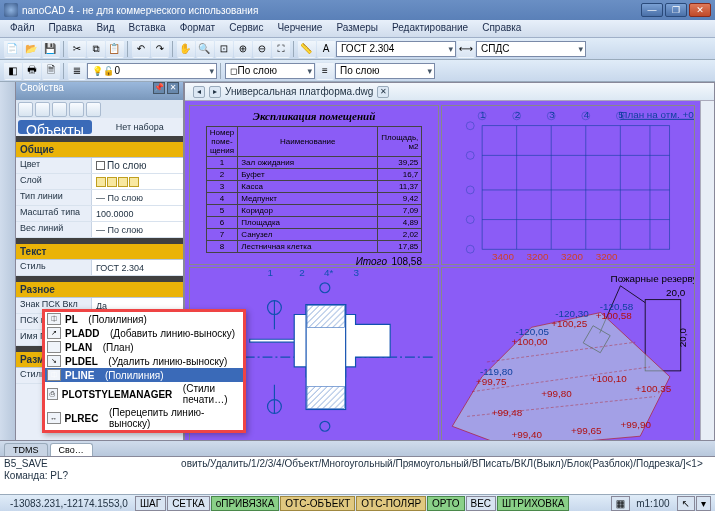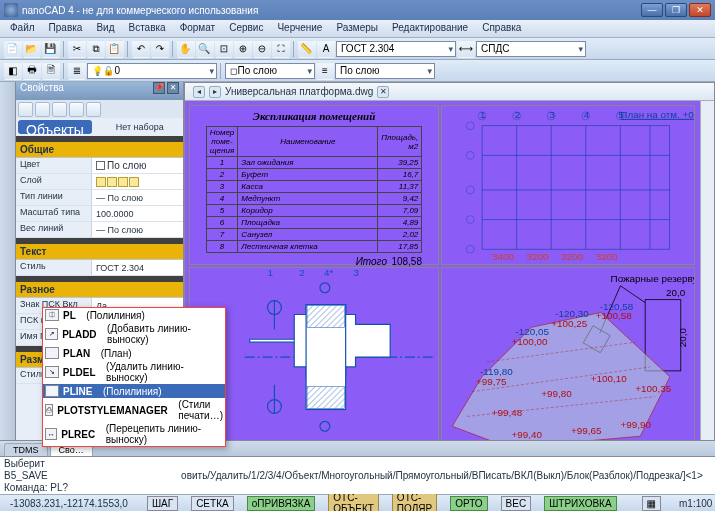--- a/index.html
+++ b/index.html
@@ -37,44 +37,44 @@
 .canvas{flex:1;background:#fff;position:relative;overflow:hidden;border:1px solid #889}
 .canvas .tab{position:absolute;top:0;left:0;height:18px;background:linear-gradient(#f4f8fc,#dce8f4);border-bottom:1px solid #aab;display:flex;align-items:center;padding:0 8px;gap:4px;font-size:9px;color:#234;width:100%}
 .canvas .tab .btx{width:12px;height:12px;background:#dce8f4;border:1px solid #9ab;border-radius:2px;text-align:center;line-height:10px;font-size:8px}
 .dwg{position:absolute;top:18px;left:0;right:14px;bottom:14px;background:#8b5cf6}
 .dwg .quad{position:absolute;border:1px solid #888}
 .q1{left:4px;top:4px;width:250px;height:160px}
 .q2{left:256px;top:4px;width:254px;height:160px}
 .q3{left:4px;top:166px;width:250px;height:186px}
 .q4{left:256px;top:166px;width:254px;height:186px}
 .q1 .ttl{text-align:center;font-style:italic;font-family:serif;font-size:11px;padding:4px;font-weight:bold}
-.q1 table{border-collapse:collapse;margin:0 auto;font-family:serif;font-style:italic}
+.q1 table{border-collapse:collapse;margin:0 auto;font-family:serif;}
 .q1 th,.q1 td{border:1px solid #444;padding:1px 3px;font-size:8px}
 .q1 th{font-weight:normal}
 .q1 .num{text-align:center;width:22px}
 .q1 .nm{width:140px}
 .q1 .ar{text-align:right;width:38px}
 .q1 .tot{text-align:right;font-size:8px;padding:3px 16px 0 0}
 .q2 svg,.q3 svg,.q4 svg{width:100%;height:100%}
 .canvas .hsb{position:absolute;bottom:0;left:0;right:14px;height:14px;background:#e8eef6;border-top:1px solid #aab;display:flex;align-items:center}
 .canvas .hsb .shtab{padding:1px 6px;font-size:9px;border-right:1px solid #bbb;background:#f4f8fc}
 .canvas .hsb .shtab.act{background:#fff;font-weight:bold}
 .canvas .vsb{position:absolute;top:18px;right:0;bottom:14px;width:14px;background:#e8eef6;border-left:1px solid #aab}
-.autopop{position:absolute;left:42px;bottom:64px;width:184px;background:#fff;border:1px solid #ef4444;box-shadow:2px 2px 6px rgba(0,0,0,.3);z-index:50}
+.autopop{position:absolute;left:42px;bottom:78px;width:204px;background:#fff;border:3px solid #ef4444;box-shadow:2px 2px 6px rgba(0,0,0,.3);z-index:50}
 .autopop .ar{display:flex;align-items:center;padding:1px 2px;gap:4px;font-size:9px}
 .autopop .ar.sel{background:#3a6ab8;color:#fff}
 .autopop .ar .aic{width:14px;height:12px;border:1px solid #888;background:#f0f4fa;font-size:7px;text-align:center;line-height:10px}
 .bottom{position:absolute;bottom:0;left:0;right:0}
 .cmdtabs{height:16px;background:linear-gradient(#d0dcec,#b8c8dc);border-top:1px solid #889;display:flex;align-items:flex-end;padding:0 4px}
 .cmdtabs .ct{padding:1px 8px;font-size:9px;background:#c8d4e4;border:1px solid #9ab;border-bottom:none;border-radius:3px 3px 0 0;margin-right:2px}
 .cmdtabs .ct.act{background:#fff}
 .cmdarea{height:38px;background:#fff;border-top:1px solid #889;padding:1px 4px;font-size:9px;color:#234;line-height:12px;overflow:hidden;position:relative}
 .cmdarea .histln{white-space:nowrap;overflow:hidden}
 .cmdarea .prompt{white-space:nowrap}
-.statusbar{height:17px;background:linear-gradient(#e0ecf8,#c8d8ec);border-top:1px solid #9ab;display:flex;align-items:center;padding:0 4px;gap:12px;font-size:9px}
+.statusbar{height:17px;background:linear-gradient(#e0ecf8,#c8d8ec);border-top:1px solid #9ab;display:flex;align-items:center;padding:0 4px;gap:0;font-size:9px}
 .statusbar .coord{color:#234;padding:0 6px}
 .statusbar .sbtn{padding:1px 4px;border:1px solid #889;background:#d8e4f2;margin-left:1px}
 .statusbar .sbtn.on{background:#8ad088;border-color:#4a884a}
 .statusbar .sbtn.off{background:#e0c880;border-color:#a08840}
 .statusbar .sp{flex:1}
 </style>
 </head>
 <body>
 
 <div class="titlebar">
@@ -418,21 +418,20 @@
   <div class="ar"><span class="aic">⎙</span><b>PLOTSTYLEMANAGER</b>&nbsp;<span>(Стили печати…)</span></div>
   <div class="ar"><span class="aic">↔</span><b>PLREC</b>&nbsp;<span>(Перецепить линию-выноску)</span></div>
 </div>
 
 <div class="bottom">
   <div class="cmdtabs">
     <span class="ct">TDMS</span>
     <span class="ct act">Сво…</span>
   </div>
   <div class="cmdarea">
-    <div class="histln"><span>Выберит</span></div>
     <div class="histln"><span>B5_SAVE</span>&nbsp;&nbsp;&nbsp;&nbsp;&nbsp;&nbsp;&nbsp;&nbsp;&nbsp;&nbsp;&nbsp;&nbsp;&nbsp;&nbsp;&nbsp;&nbsp;&nbsp;&nbsp;&nbsp;&nbsp;&nbsp;&nbsp;&nbsp;&nbsp;&nbsp;&nbsp;&nbsp;&nbsp;&nbsp;&nbsp;&nbsp;&nbsp;&nbsp;&nbsp;&nbsp;&nbsp;&nbsp;&nbsp;&nbsp;&nbsp;&nbsp;&nbsp;&nbsp;&nbsp;&nbsp;&nbsp;&nbsp;&nbsp;<span>овить/Удалить/1/2/3/4/Объект/Многоугольный/Прямоугольный/ВПисать/ВКЛ(Выкл)/Блок(Разблок)/Подрезка/]&lt;1&gt;</span></div>
     <div class="prompt">Команда: PL?</div>
   </div>
   <div class="statusbar">
     <span class="coord">-13083.231,-12174.1553,0</span>
     <span class="sbtn">ШАГ</span>
     <span class="sbtn">СЕТКА</span>
     <span class="sbtn on">оПРИВЯЗКА</span>
     <span class="sbtn off">ОТС-ОБЪЕКТ</span>
     <span class="sbtn off">ОТС-ПОЛЯР</span>

